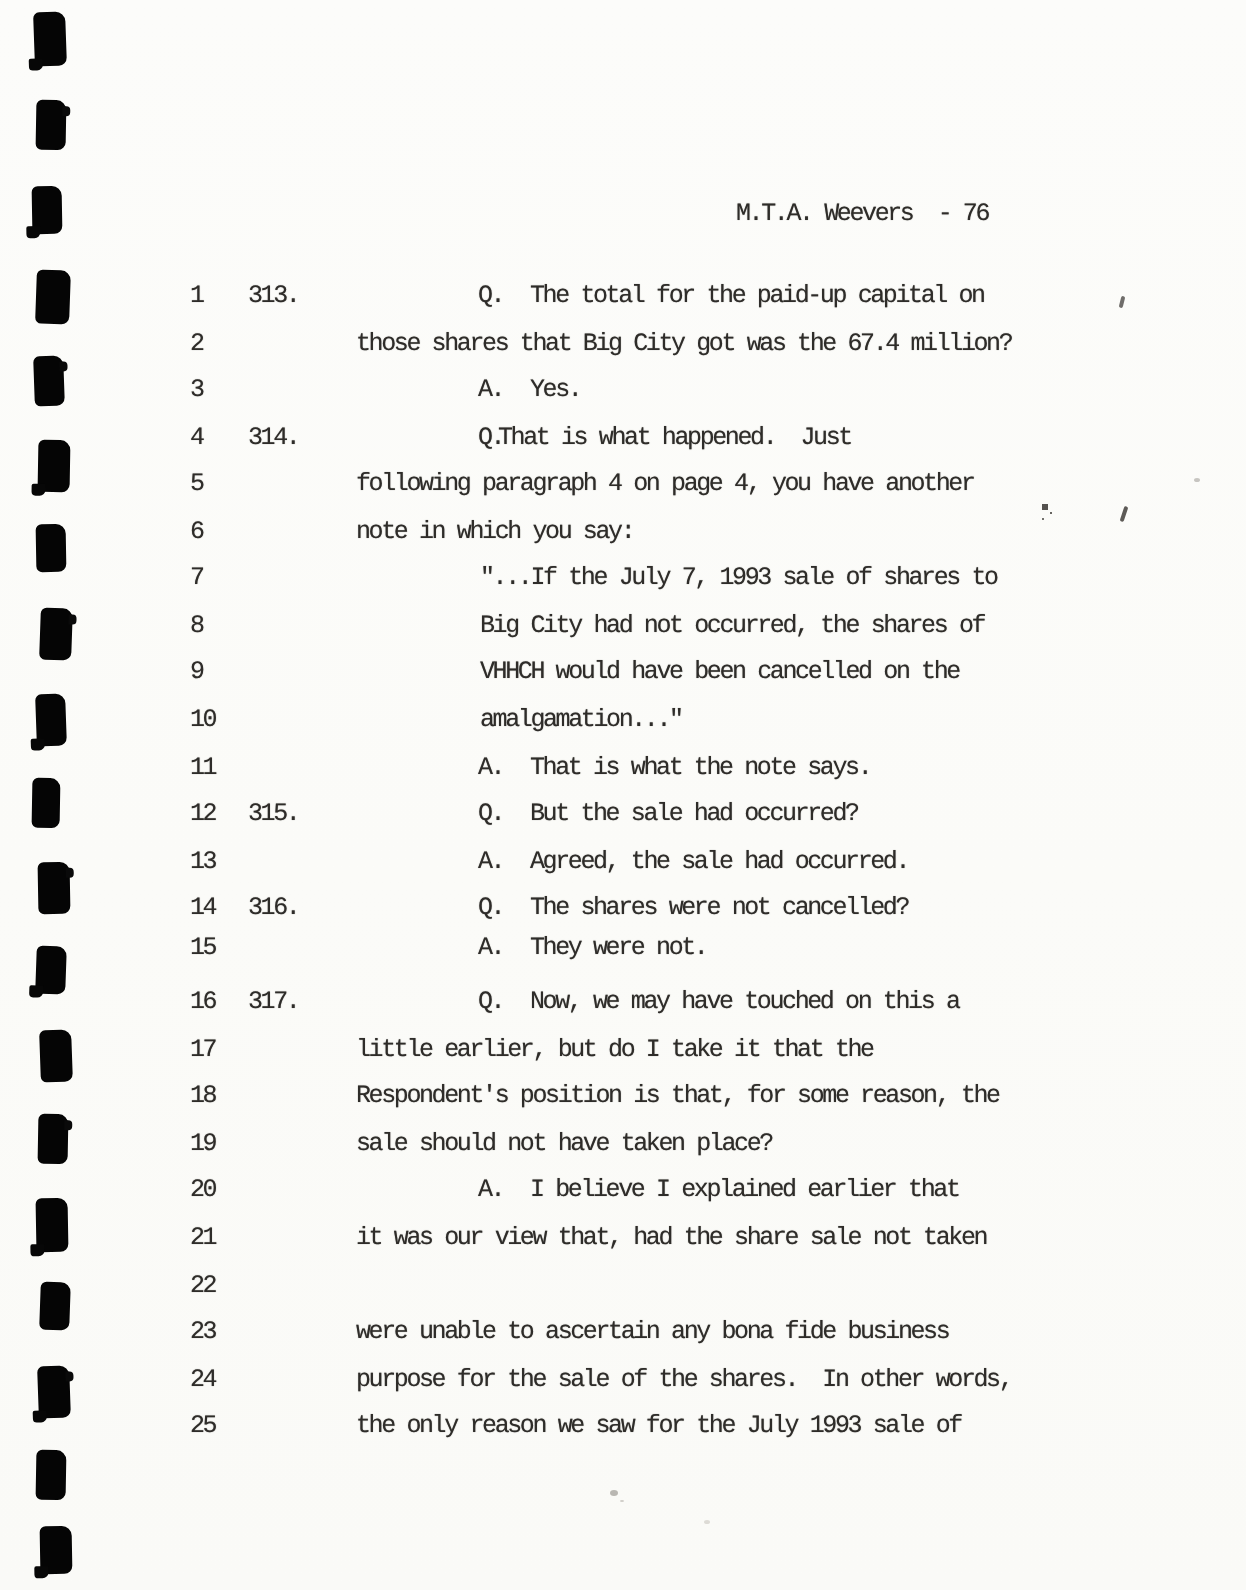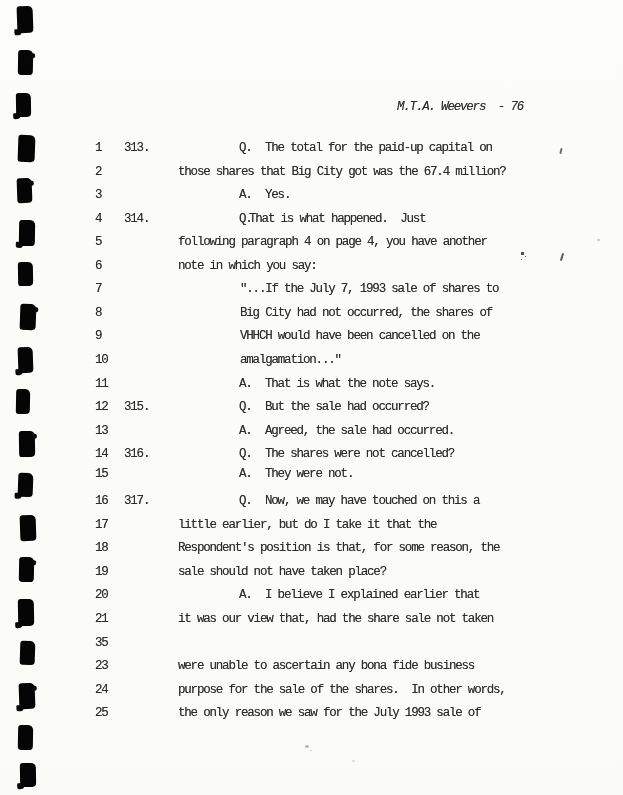--- a/index.html
+++ b/index.html
@@ -16,21 +16,21 @@
   }
   
   .ink{
     color:#2e2c29;
     font-size:12.5px;
     letter-spacing:-1.2px;
     white-space:pre;
     text-shadow:0 0 0.5px rgba(46,43,38,0.55);
   }
   #header{
-    position:absolute;left:397px;top:100px;line-height:14px;font-style:italic;
+    position:absolute;left:368px;top:100px;line-height:14px;
   }
   .tline{
     position:absolute;left:0;width:623px;height:23.55px;line-height:23.55px;
   }
   .tline span{position:absolute;top:0;}
   .ln{left:95px;}
   .qn{left:124px;}
   .mk{left:239px;}
   
   .bmark{
@@ -101,21 +101,21 @@
       <div class="tline ink" style="top: 396.05px; text-decoration: underline;"><span class="ln">12</span><span class="qn">315.</span><span class="mk">Q.</span><span class="tx" style="left: 265px;">But the sale had occurred?</span></div>
       <div class="tline ink" style="top: 419.6px;"><span class="ln">13</span><span class="mk">A.</span><span class="tx" style="left: 265px;">Agreed, the sale had occurred.</span></div>
       <div class="tline ink" style="top: 443.15px;"><span class="ln">14</span><span class="qn">316.</span><span class="mk">Q.</span><span class="tx" style="left: 265px;">The shares were not cancelled?</span></div>
       <div class="tline ink" style="top: 463px;"><span class="ln">15</span><span class="mk">A.</span><span class="tx" style="left: 265px;">They were not.</span></div>
       <div class="tline ink" style="top: 490.25px;"><span class="ln">16</span><span class="qn">317.</span><span class="mk">Q.</span><span class="tx" style="left: 265px;">Now, we may have touched on this a</span></div>
       <div class="tline ink" style="top: 513.8px;"><span class="ln">17</span><span class="tx" style="left: 178px;">little earlier, but do I take it that the</span></div>
       <div class="tline ink" style="top: 537.35px;"><span class="ln">18</span><span class="tx" style="left: 178px;">Respondent's position is that, for some reason, the</span></div>
       <div class="tline ink" style="top: 560.9px;"><span class="ln">19</span><span class="tx" style="left: 178px;">sale should not have taken place?</span></div>
       <div class="tline ink" style="top: 584.45px;"><span class="ln">20</span><span class="mk">A.</span><span class="tx" style="left: 265px;">I believe I explained earlier that</span></div>
       <div class="tline ink" style="top: 608px;"><span class="ln">21</span><span class="tx" style="left: 178px;">it was our view that, had the share sale not taken</span></div>
-      <div class="tline ink" style="top: 631.55px;"><span class="ln">35</span></div>
+      <div class="tline ink" style="top: 631.55px;"><span class="ln">22</span></div>
       <div class="tline ink" style="top: 655.1px;"><span class="ln">23</span><span class="tx" style="left: 178px;">were unable to ascertain any bona fide business</span></div>
       <div class="tline ink" style="top: 678.65px;"><span class="ln">24</span><span class="tx" style="left: 178px;">purpose for the sale of the shares.  In other words,</span></div>
       <div class="tline ink" style="top: 702.2px;"><span class="ln">25</span><span class="tx" style="left: 178px;">the only reason we saw for the July 1993 sale of</span></div>
     </div>
 
   <div class="speck" id="speck-apostrophe"></div>
   <div class="speck" id="speck-scribble"></div>
   <div class="speck" id="speck-slash"></div>
   <div class="speck" id="speck-dot-right"></div>
   <div class="speck" id="speck-bottom"></div>

